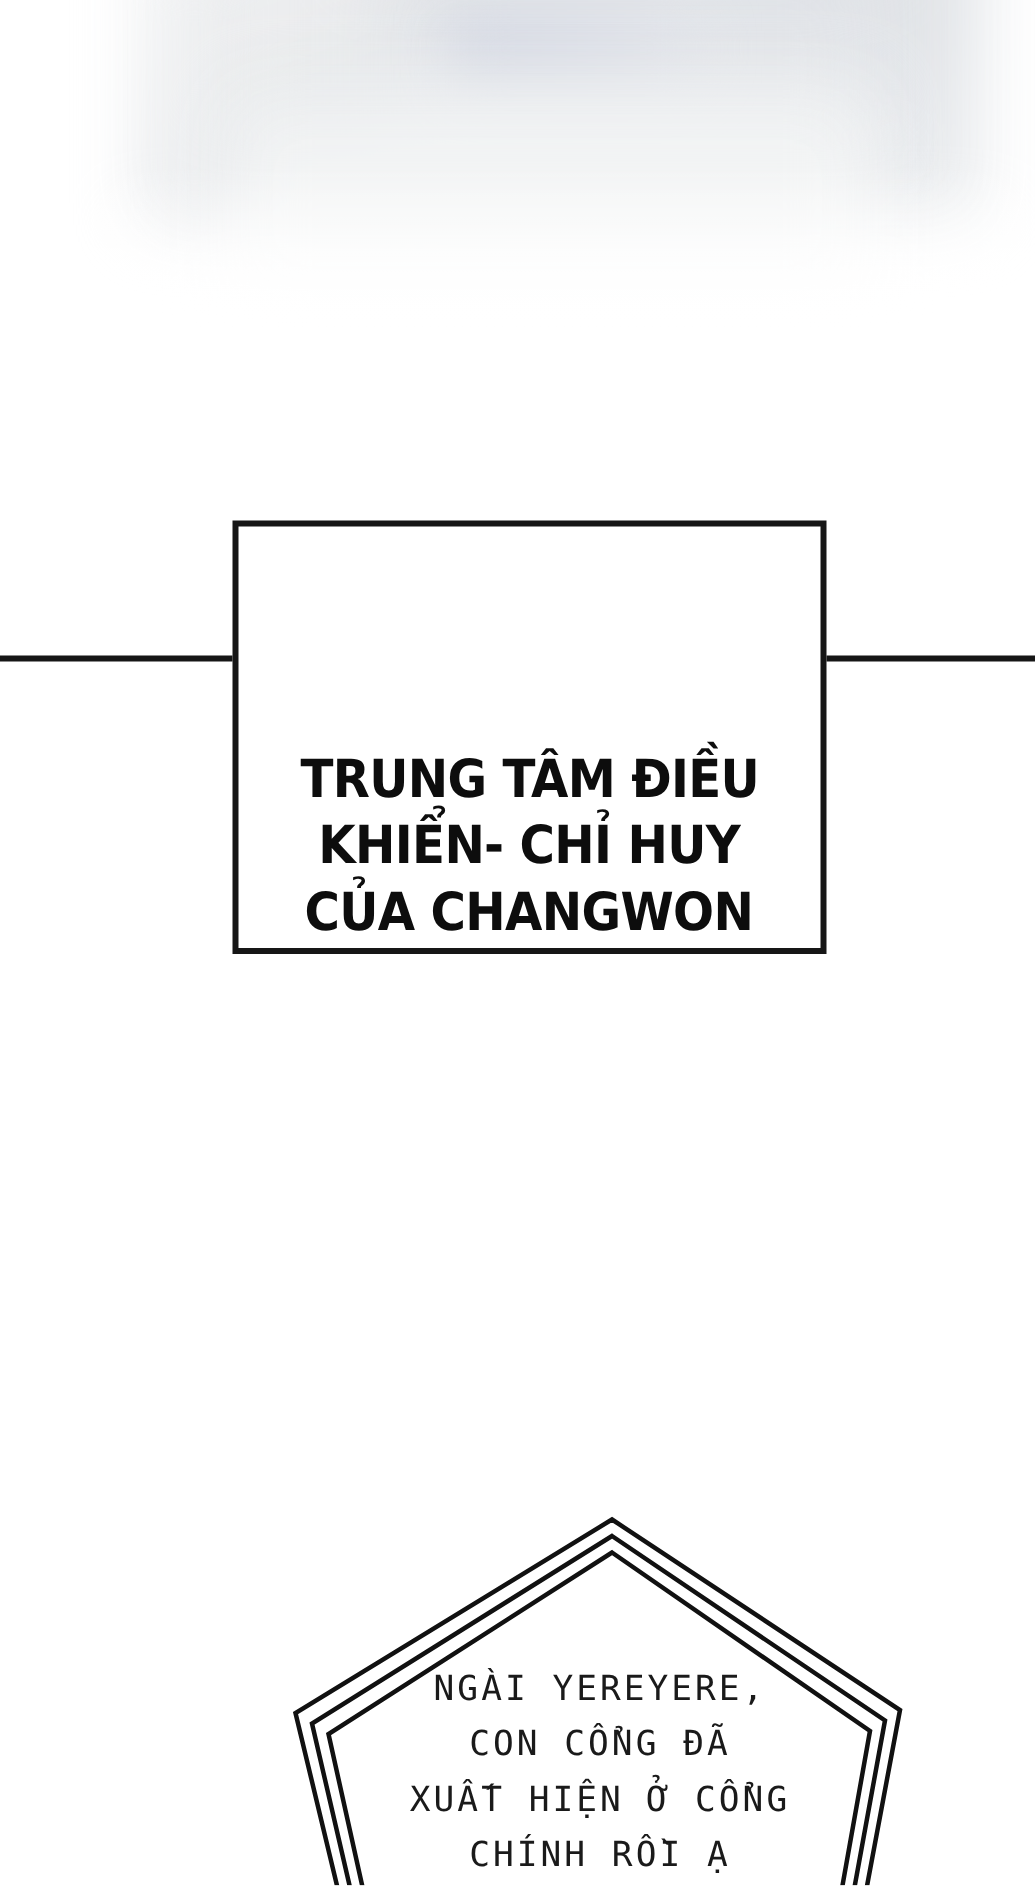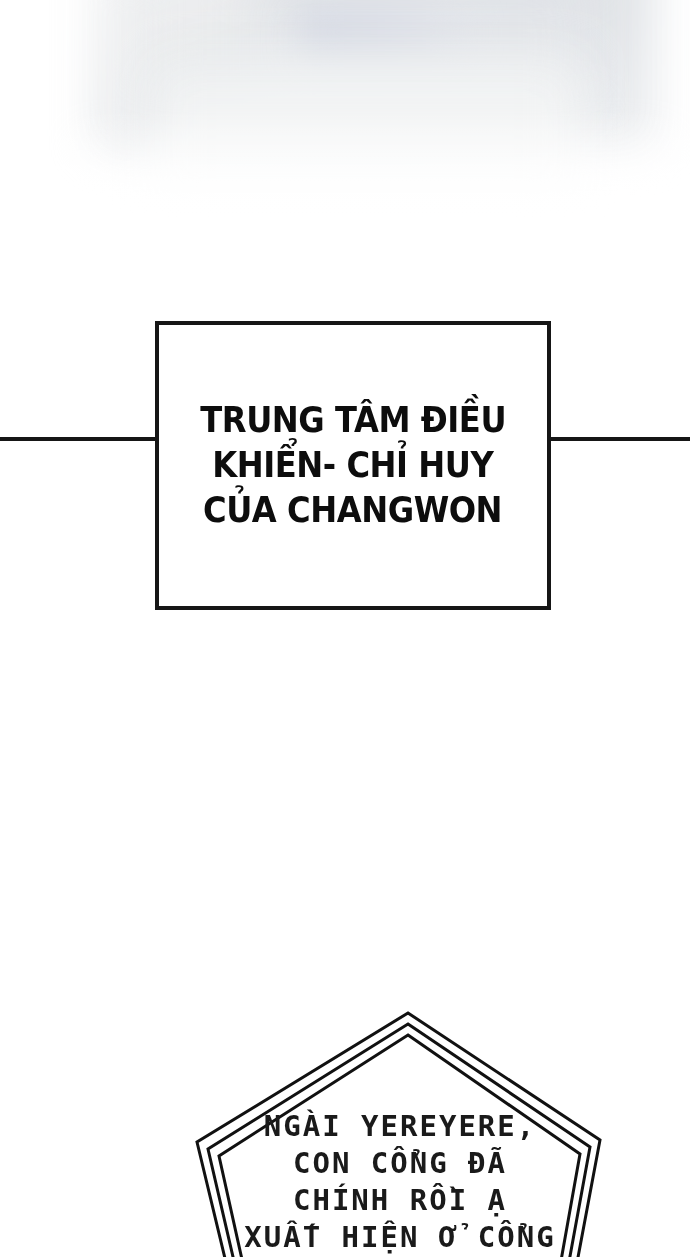--- a/index.html
+++ b/index.html
@@ -95,30 +95,30 @@
     height: 4px;
     background: #161616;
   }
   .rule-left  { left: 0px;   width: 158px; }
   .rule-right { left: 549px; width: 141px; }
 
   
   .caption-box {
     position: absolute;
     left: 155px;
-    top: 321px;
+    top: 347px;
     width: 396px;
     height: 289px;
     box-sizing: border-box;
     border: 4px solid #161616;
     background: #ffffff;
     display: flex;
     flex-direction: column;
     align-items: center;
-    justify-content: center;
+    justify-content: flex-end;
   }
   .caption-line {
     font-family: "DejaVu Sans", sans-serif;
     font-weight: bold;
     font-size: 35px;
     line-height: 1.28;
     letter-spacing: -0.5px;
     color: #0d0d0d;
     white-space: nowrap;
     transform: scaleX(0.92);
@@ -141,26 +141,25 @@
   }
   .bubble-text {
     position: absolute;
     left: 0;
     top: 108px;
     width: 450px;
     text-align: center;
   }
   .bubble-line {
     font-family: "DejaVu Sans Mono", monospace;
-    font-size: 29px;
+    font-size: 23px;
     line-height: 37px;
     letter-spacing: 2px;
     color: #1a1a1a;
     white-space: nowrap;
-    font-weight: bold;
   }
 </style>
 </head>
 <body>
 
 <div id="page">
 
   <div class="blur-band">
     <div class="blur-shape-a"></div>
     <div class="blur-shape-b"></div>
@@ -181,18 +180,18 @@
 
   <div class="bubble">
     <svg width="450" height="257" viewBox="0 0 450 257">
       <polygon points="233,13 425,140 395,300 60,300 22,142" fill="#ffffff" stroke="#111111" stroke-width="3"></polygon>
       <polygon points="233,24 415,147 387,300 68,300 33,149" fill="none" stroke="#111111" stroke-width="3"></polygon>
       <polygon points="233,35 405,154 379,300 76,300 44,156" fill="none" stroke="#111111" stroke-width="3"></polygon>
     </svg>
     <div class="bubble-text">
       <div class="bubble-line">NGÀI YEREYERE,</div>
       <div class="bubble-line">CON CỔNG ĐÃ</div>
+      <div class="bubble-line">XUẤT HIỆN Ở CỔNG</div>
       <div class="bubble-line">CHÍNH RỒI Ạ</div>
-      <div class="bubble-line">XUẤT HIỆN Ở CỔNG</div>
     </div>
   </div>
 
 </div>
 
 </body></html>

